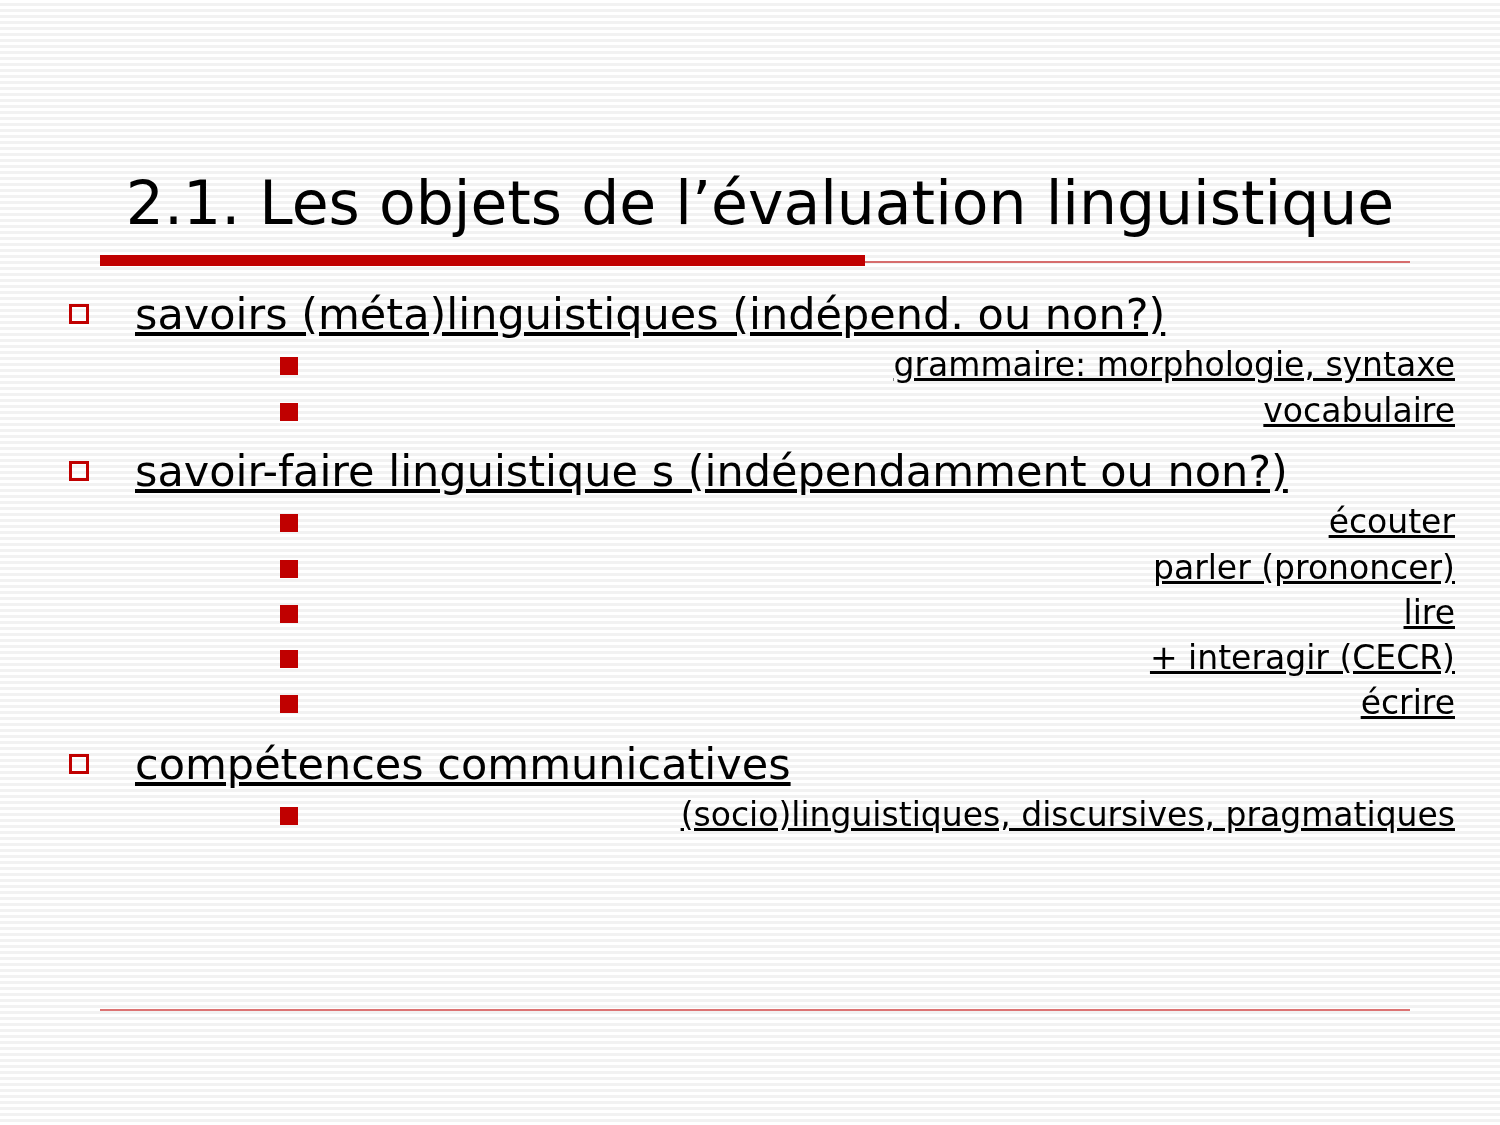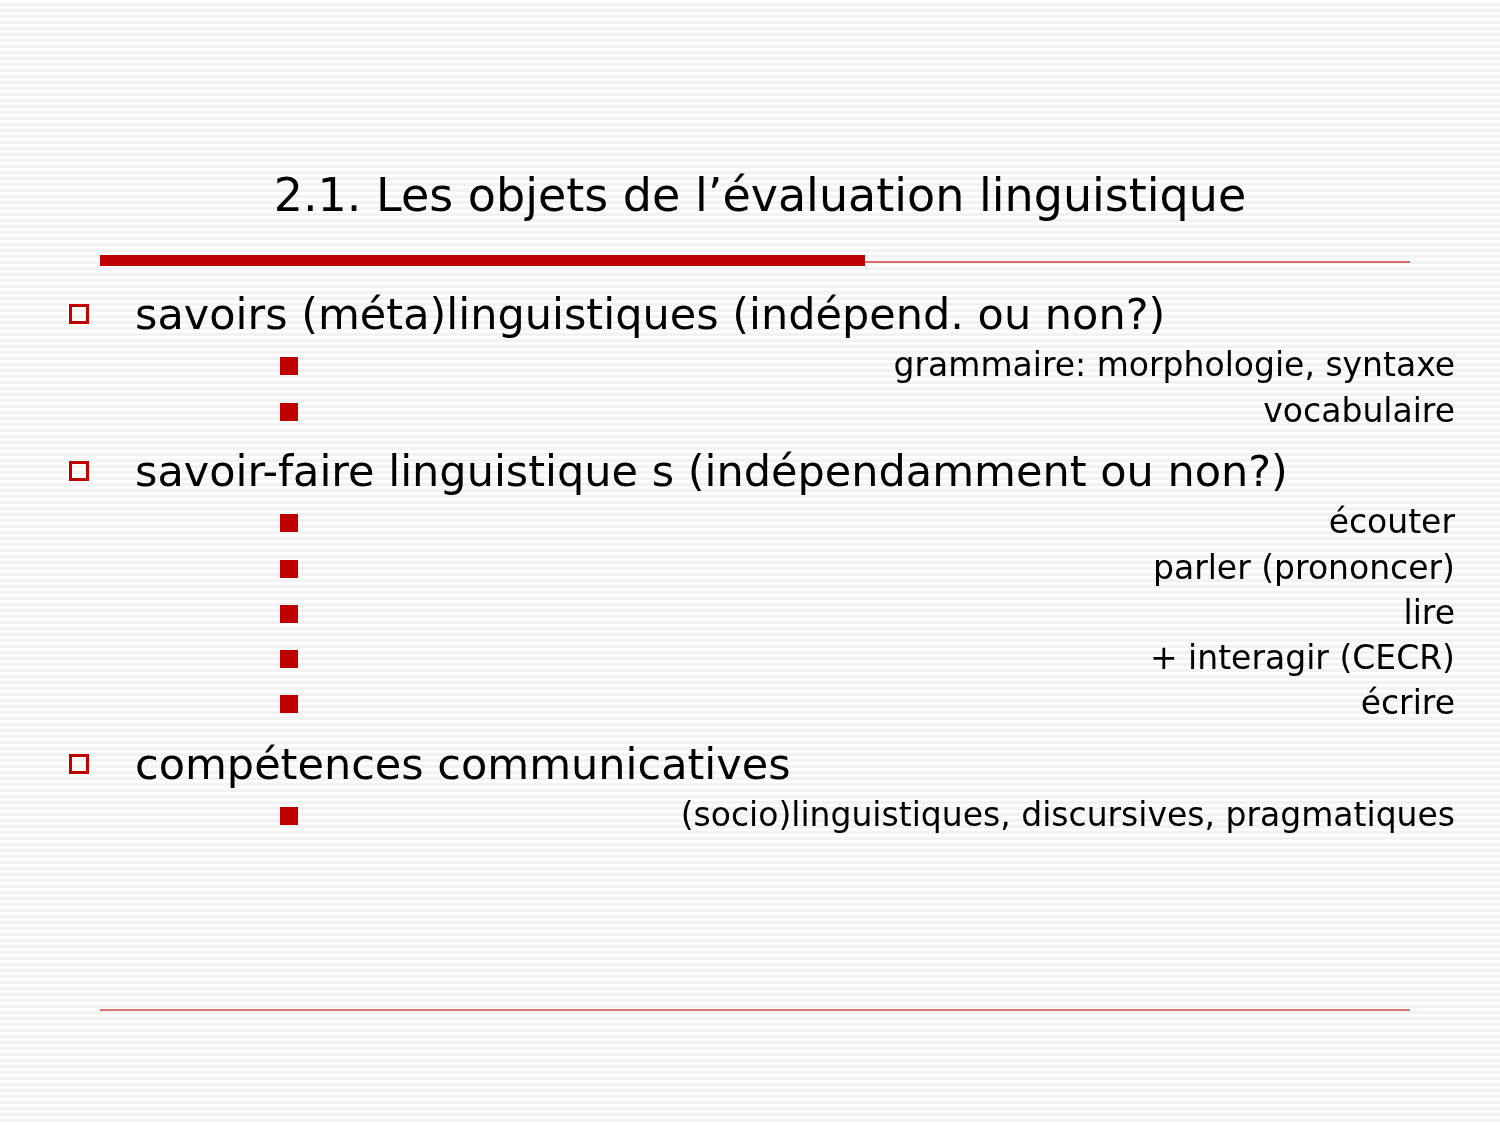--- a/index.html
+++ b/index.html
@@ -30,21 +30,21 @@
   .slide {
     position: absolute;
     inset: 0;
     z-index: 1;
   }
   .title {
     position: absolute;
     left: 100px;
     top: 170px;
     width: 1320px;
-    font-size: 46px;
+    font-size: 60px;
     font-weight: normal;
     color: #000000;
     letter-spacing: 0px;
     line-height: 1.1;
     text-align: center;
     white-space: nowrap;
   }
   
   .title-rule-thin {
     position: absolute;
@@ -61,20 +61,21 @@
     top: 255px;
     width: 765px;
     height: 11px;
     background: #c00000;
   }
   .content {
     position: absolute;
     left: 55px;
     top: 288px;
     width: 1400px;
+    text-decoration: underline;
   }
   ul {
     list-style: none;
     margin: 0;
     padding: 0;
   }
   li.lvl1 {
     position: relative;
     padding-left: 80px;
     font-size: 43px;

